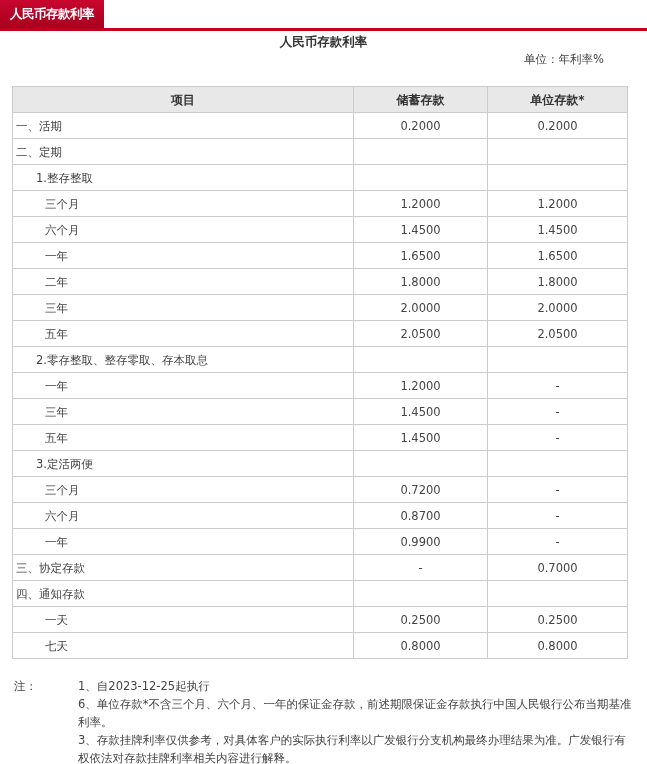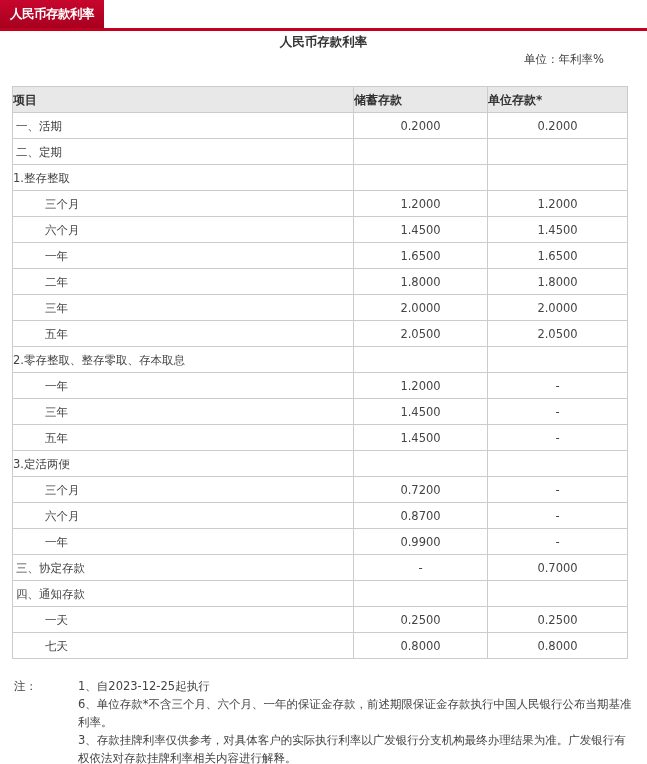--- a/index.html
+++ b/index.html
@@ -4,24 +4,24 @@
 <style>
   * { box-sizing: border-box; margin: 0; padding: 0; }
   html, body { width: 647px; height: 764px; background: #fff; overflow: hidden; }
   body { font-family: "DejaVu Sans", "Liberation Sans", sans-serif; color: #333; font-size: 12px; position: relative; }
   .tabbar { position: absolute; left: 0; top: 0; width: 647px; height: 31px; border-bottom: 3px solid #c4001f; }
   .tab { position: absolute; left: 0; top: 0; width: 104px; height: 28px; background: linear-gradient(#c8062d, #a8001f); color: #fff; font-weight: bold; font-size: 12.5px; line-height: 28px; text-align: center; letter-spacing: -0.5px; }
   .title { position: absolute; left: 0; top: 34px; width: 647px; text-align: center; font-size: 12.5px; font-weight: bold; color: #333; line-height: 16px; }
   .unit { position: absolute; right: 43px; top: 51px; font-size: 11.5px; color: #444; line-height: 16px; }
   table { position: absolute; left: 12px; top: 86px; width: 615px; border-collapse: collapse; table-layout: fixed; }
   th, td { border: 1px solid #ccc; height: 26px; font-size: 11.5px; color: #444; line-height: 24px; white-space: nowrap; overflow: hidden; }
-  th { background: #e8e8e8; font-weight: bold; color: #333; text-align: left; font-size: 12px; }
+  th { background: #e8e8e8; font-weight: bold; color: #333; text-align: center; font-size: 12px; }
   td.c { text-align: center; }
   td.l0 { padding-left: 3px; }
-  td.l1 { }
+  td.l1 { padding-left: 23px; }
   td.l2 { padding-left: 32px; }
   .notes { position: absolute; left: 14px; top: 677px; width: 620px; font-size: 11.5px; color: #444; line-height: 18px; }
   .note-row { display: flex; }
   .note-prefix { width: 24px; flex: none; }
   .note-indent { width: 24px; flex: none; }
   .note-text { flex: 1; margin-left: 40px; }
 </style>
 </head>
 <body>
 

